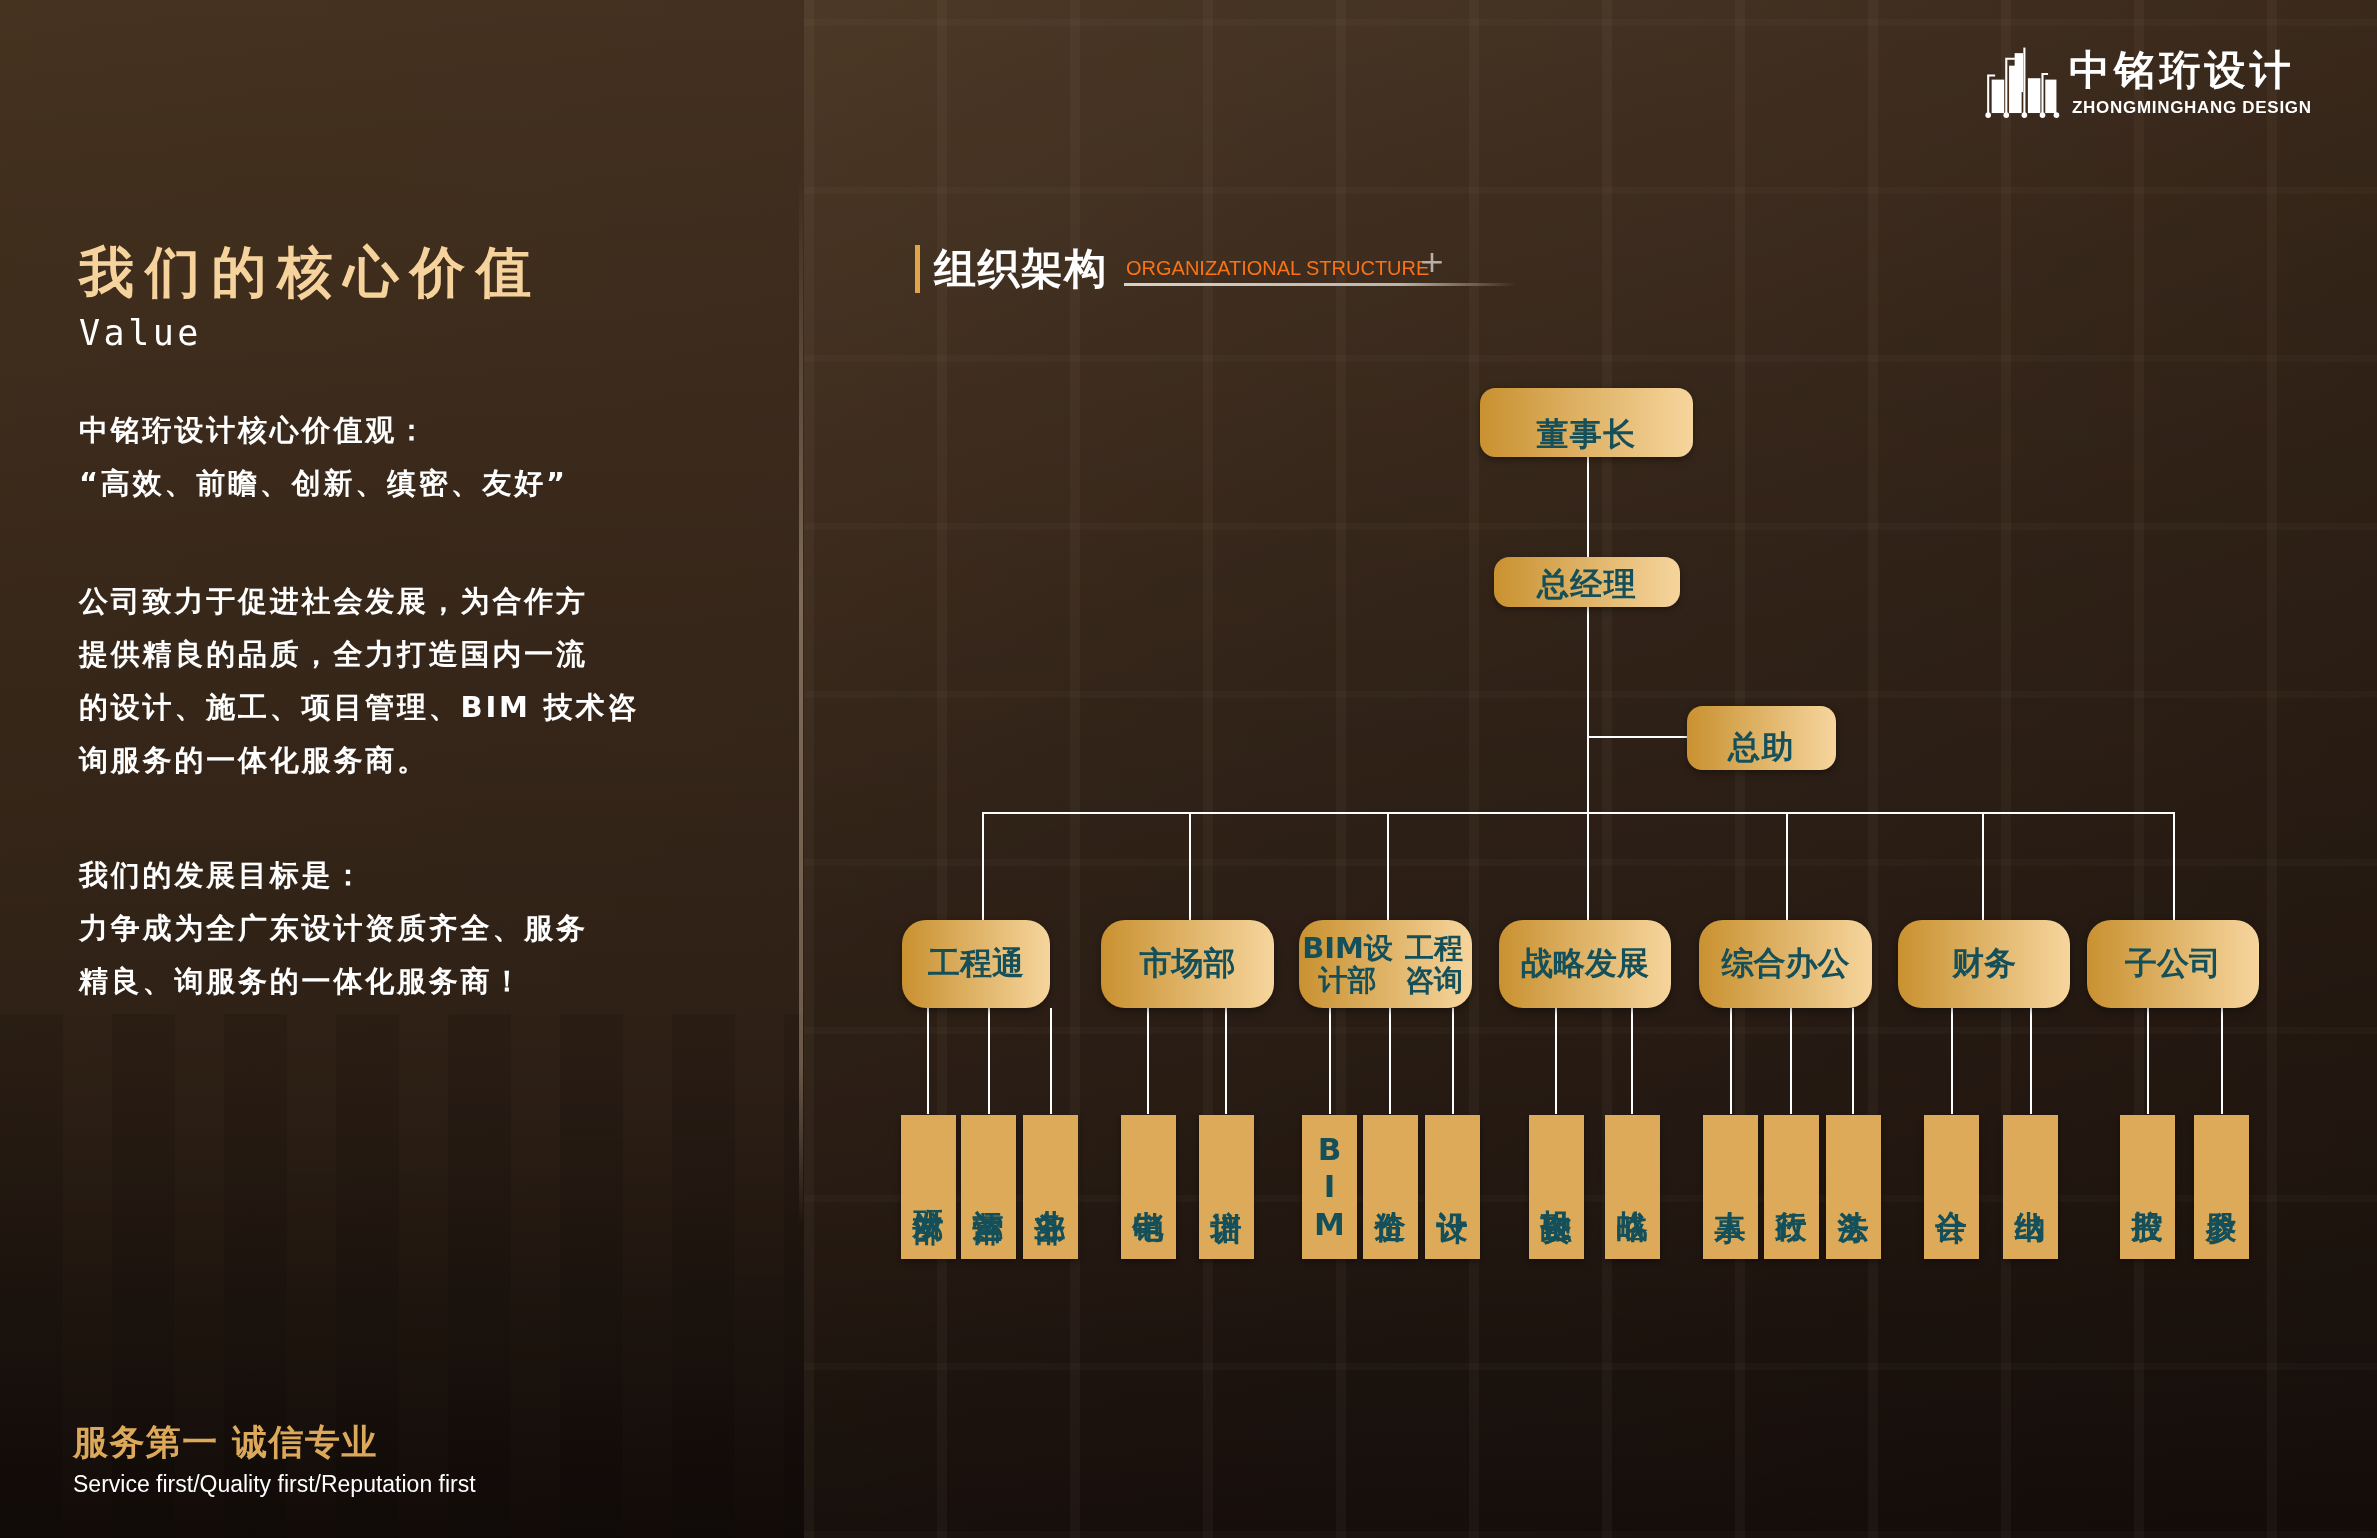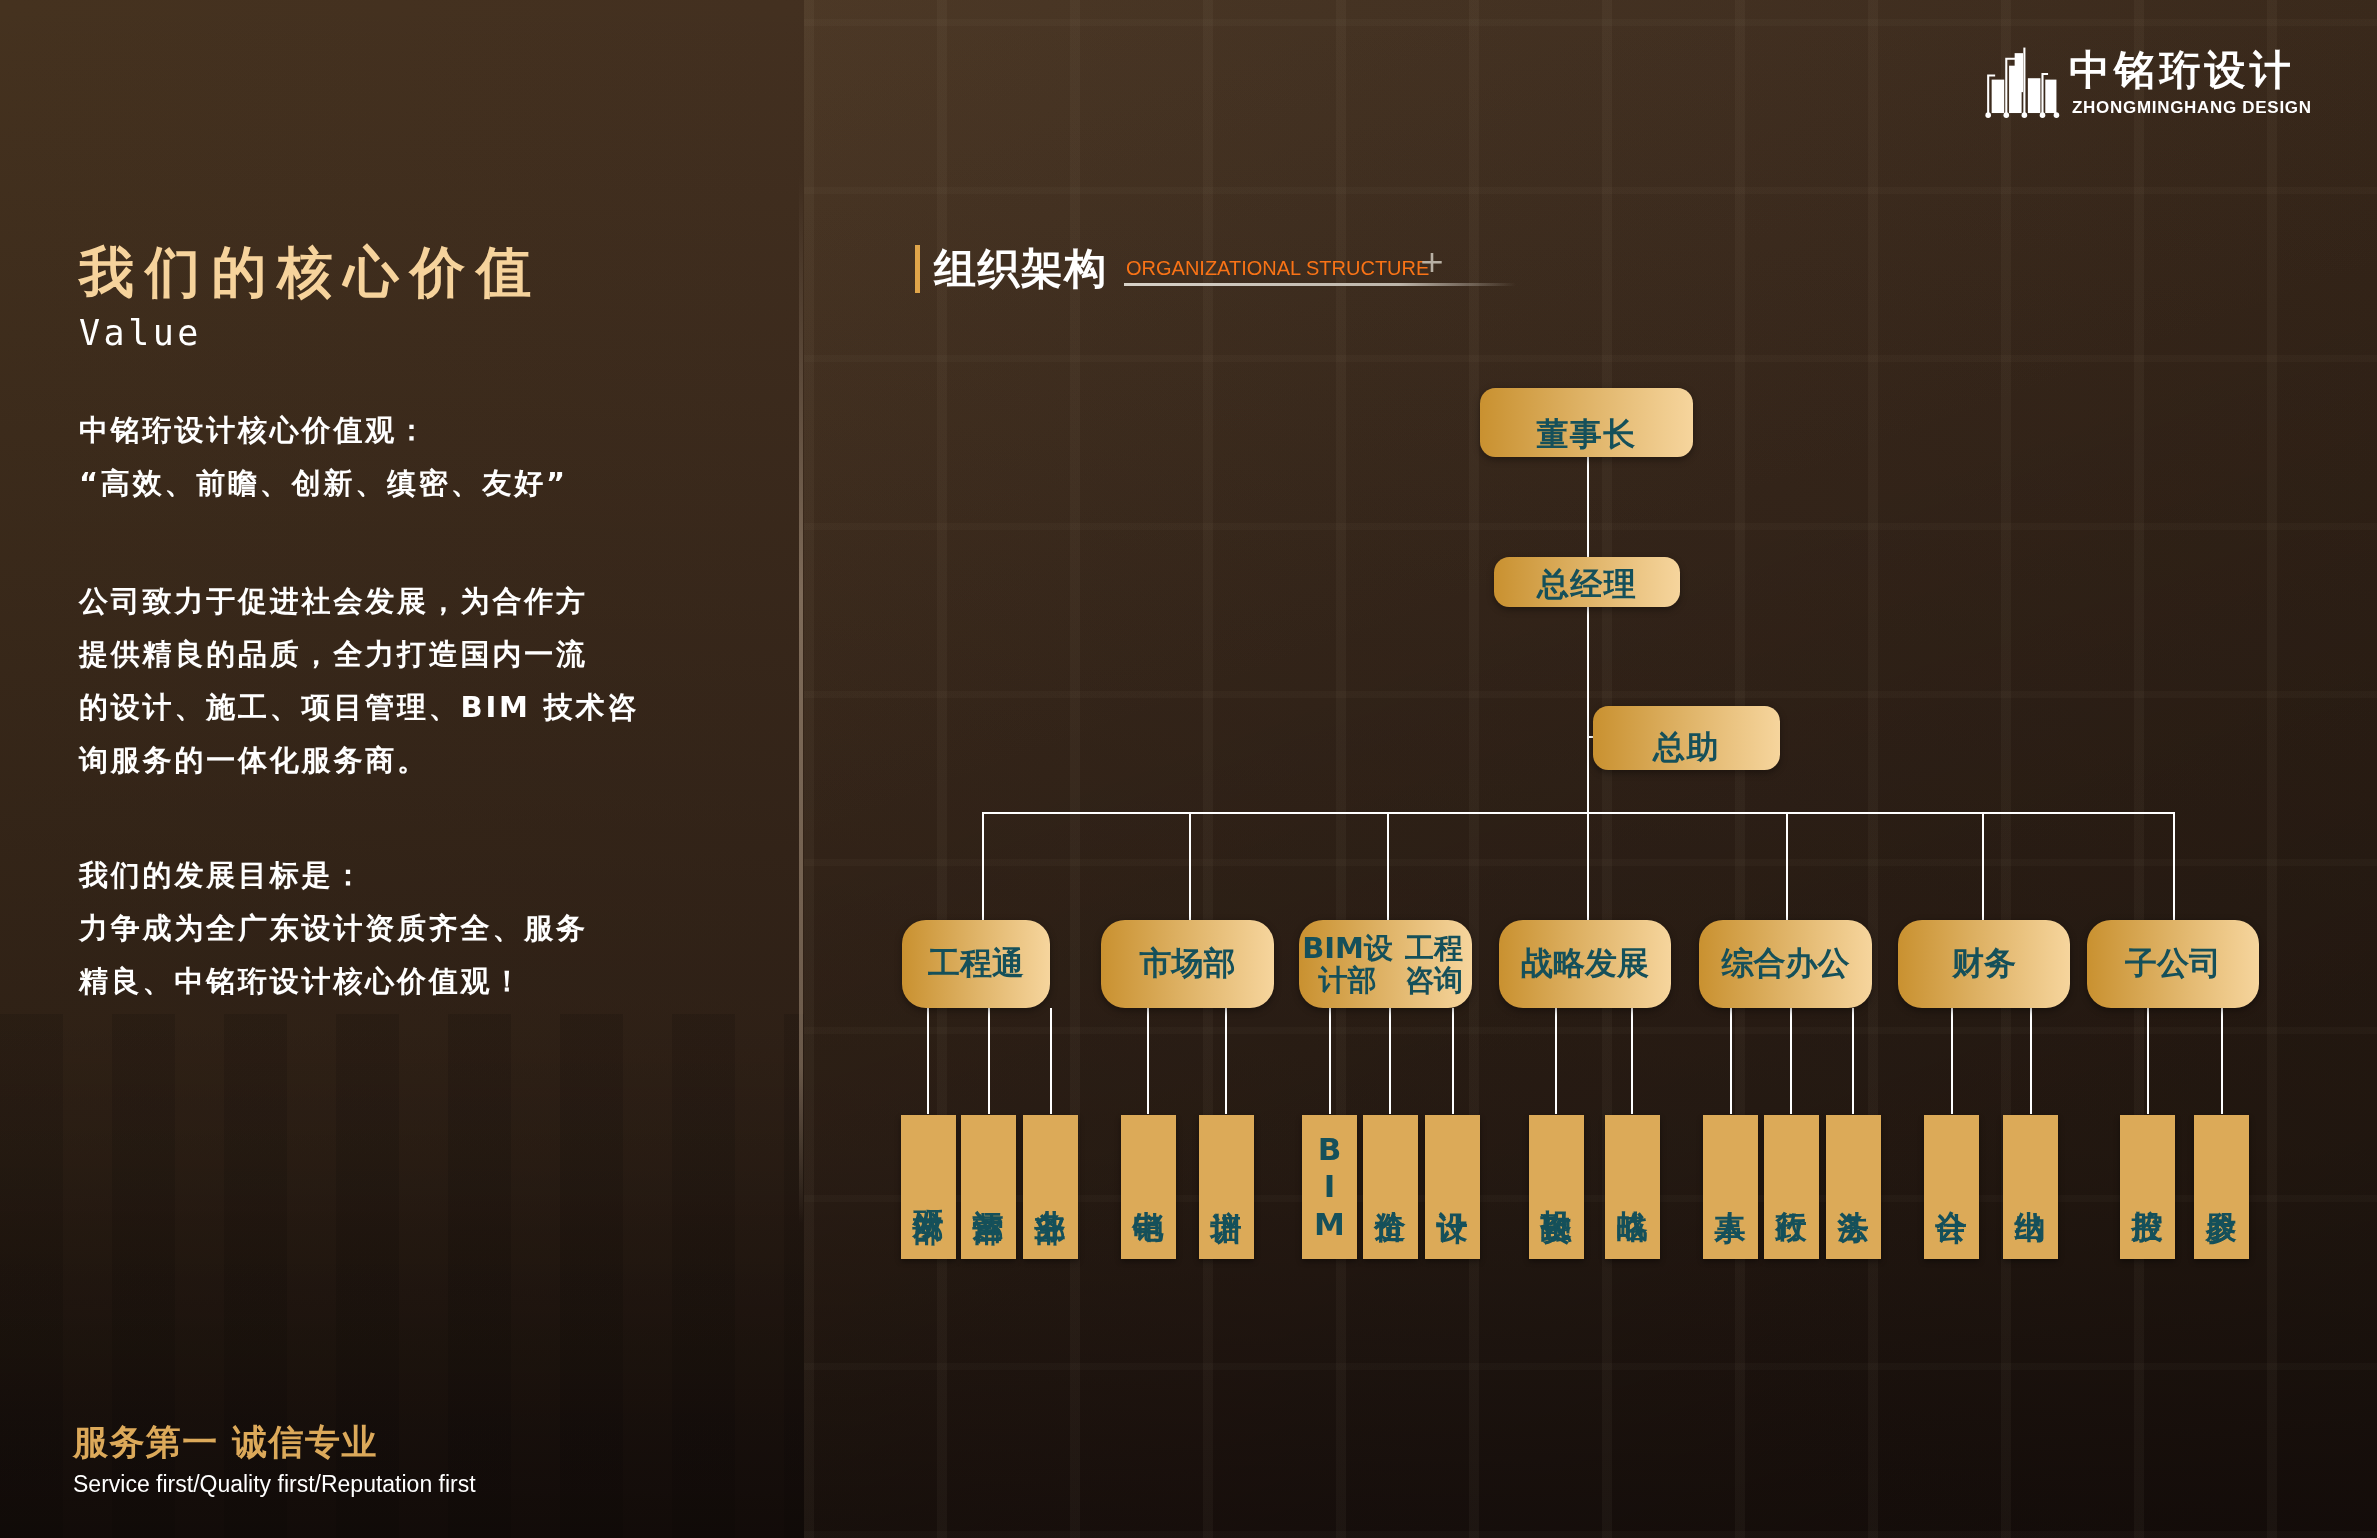--- a/index.html
+++ b/index.html
@@ -157,21 +157,21 @@
 <div class="para p2">
   <div>公司致力于促进社会发展，为合作方</div>
   <div>提供精良的品质，全力打造国内一流</div>
   <div>的设计、施工、项目管理、BIM 技术咨</div>
   <div>询服务的一体化服务商。</div>
 </div>
 
 <div class="para p3">
   <div>我们的发展目标是：</div>
   <div>力争成为全广东设计资质齐全、服务</div>
-  <div>精良、中铭珩设计核心价值观！</div>
+  <div>精良、询服务的一体化服务商！</div>
 </div>
 
 <div class="slogan">服务第一 诚信专业</div>
 <div class="slogan-en">Service first/Quality first/Reputation first</div>
 
 <div class="sec-bar"></div>
 <div class="sec-title">组织架构</div>
 <div class="sec-en">ORGANIZATIONAL STRUCTURE</div>
 <div class="sec-underline"></div>
 <div class="sec-plus">+</div>
@@ -207,21 +207,21 @@
   <div class="line" style="left:2147px; top:1008px; width:2.1px; height:106px;"></div>
   <div class="line" style="left:2221px; top:1008px; width:2.1px; height:106px;"></div>
 </div>
 
 <div class="node node-top" style="left:1480px; top:388px; width:213px; height:69px;">
   <span>董事长</span>
 </div>
 <div class="node node-top" style="left:1494px; top:557px; width:186px; height:50px;">
   <span>总经理</span>
 </div>
-<div class="node node-top" style="left:1593px; top:706px; width:187px; height:64px;">
+<div class="node node-top" style="left:1687px; top:706px; width:149px; height:64px;">
   <span>总助</span>
 </div>
 
 <div class="node dept" style="left:902px; top:920px; width:148px; height:88px;">
   <span>工程通</span>
 </div>
 <div class="node dept" style="left:1101px; top:920px; width:173px; height:88px;">
   <span>市场部</span>
 </div>
 <div class="node dept two-line" style="left:1299px; top:920px; width:173px; height:88px; flex-direction:row;">

